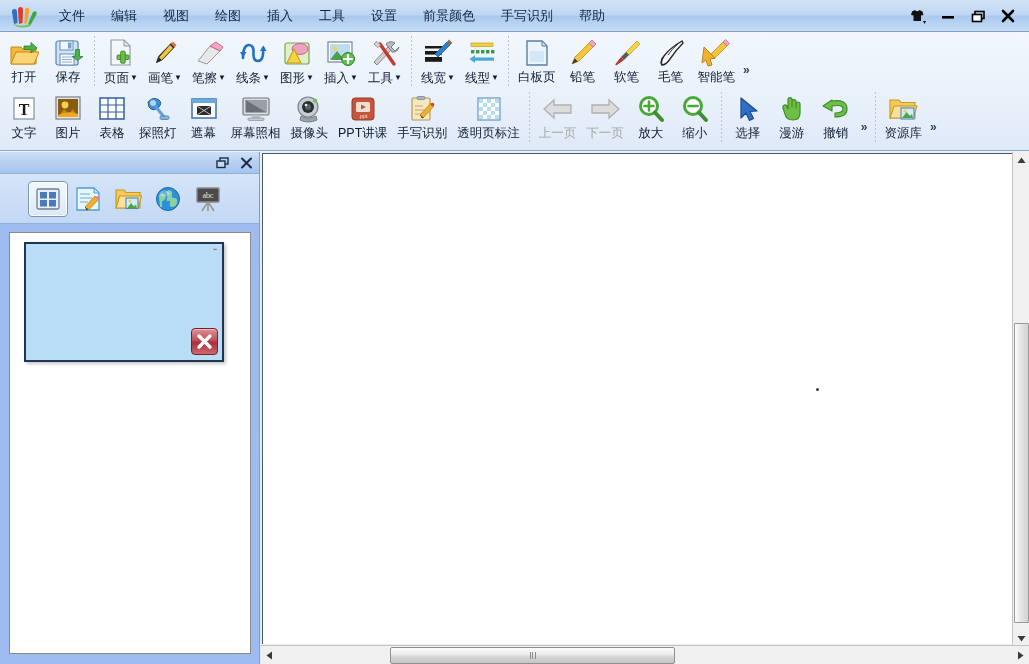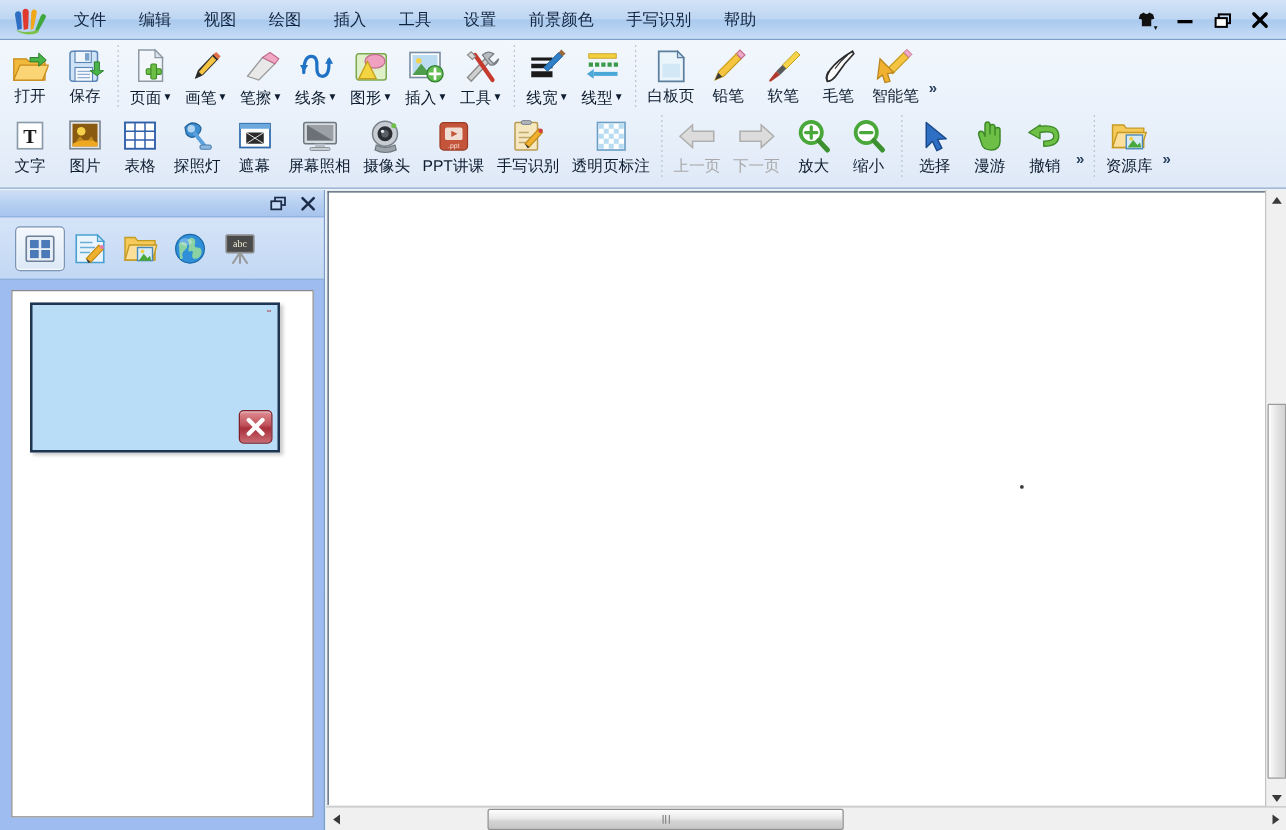--- a/index.html
+++ b/index.html
@@ -80,21 +80,21 @@
     height: 22px; width: 100%;
     background: linear-gradient(to bottom, #cfe0f7 0%, #b7d0f1 50%, #a7c4ee 100%);
     border-bottom: 1px solid #8fb0db;
     display: flex; align-items: center; justify-content: flex-end;
   }
   .lp-btn {
     width: 22px; height: 18px; display: flex; align-items: center; justify-content: center;
     font-size: 12px; color: #1a2c48; cursor: default; margin-right: 2px;
   }
   .lp-tools {
-    height: 50px; display: flex; align-items: center; padding-left: 12px; 
+    height: 50px; display: flex; align-items: center; padding-left: 28px; 
     background: linear-gradient(to bottom, #d5e4f8 0%, #c3d8f4 100%);
     border-bottom: 1px solid #8fb0db;
   }
   .lp-tool {
     width: 40px; height: 36px; display: flex; align-items: center; justify-content: center;
     border: 1px solid transparent; border-radius: 3px; cursor: default;
   }
   .lp-tool.sel {
     border: 1px solid #7d95b5; border-radius: 4px;
     background: linear-gradient(to bottom, #f4f8fd 0%, #dce8f6 100%);

